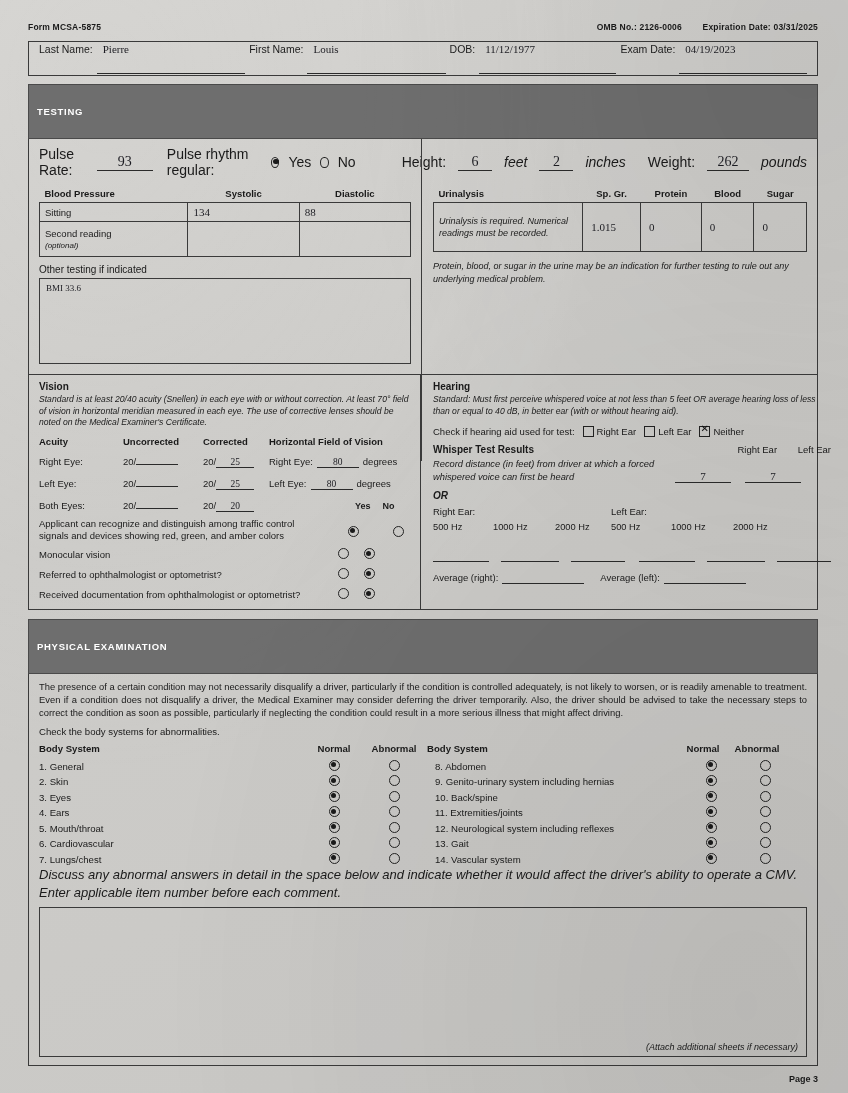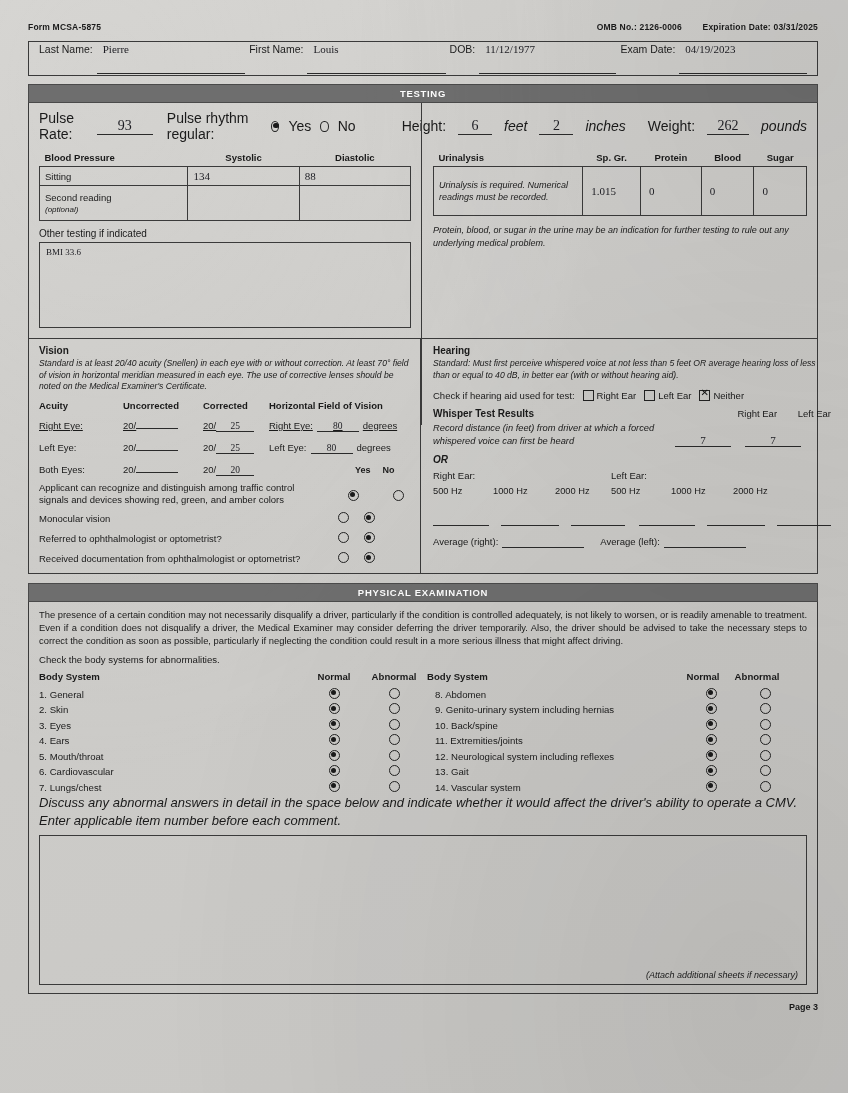--- a/index.html
+++ b/index.html
@@ -34,21 +34,21 @@
   .fld .val{
     font-family:"Liberation Serif", serif;
     border-bottom:1px solid #2a2a2a;
     min-width:60px;padding:0 6px 18px 6px;margin-left:4px;
     font-size:11px;
   }
   .handw{font-family:"Liberation Serif", serif;color:#1c1c22;}
   
   .secbar{
     background:#6e6e6e;color:#fff;font-size:9.5px;font-weight:bold;
-    letter-spacing:.7px;padding:3px 8px;border:1px solid #4a4a4a;text-align:center;
+    letter-spacing:.7px;padding:21px 8px;border:1px solid #4a4a4a;
   }
   .block{border:1px solid #3a3a3a;border-top:none;}
   .testing{position:relative;padding:0;}
   .row1{display:flex;align-items:center;font-size:14px;padding:7px 10px 5px 10px;}
   .vline{position:absolute;top:0;bottom:0;width:1px;background:#3a3a3a;}
   .ul{border-bottom:1px solid #2a2a2a;display:inline-block;min-width:44px;text-align:center;padding:0 4px;}
   .radio{
     display:inline-block;width:9px;height:9px;border:1.3px solid #222;border-radius:50%;
     vertical-align:-1px;margin:0 3px;position:relative;
   }
@@ -197,21 +197,21 @@
           <div style="font-size:10px;font-weight:bold;">Vision</div>
           <div class="ital" style="font-size:8.6px;line-height:1.35;margin:2px 0 7px 0;">Standard is at least 20/40 acuity (Snellen) in each eye with or without correction. At least 70° field of vision in horizontal meridian measured in each eye. The use of corrective lenses should be noted on the Medical Examiner's Certificate.</div>
 
           <div style="display:flex;font-size:9.5px;font-weight:bold;">
             <span style="width:84px">Acuity</span>
             <span style="width:80px">Uncorrected</span>
             <span style="width:66px">Corrected</span>
             <span>Horizontal Field of Vision</span>
           </div>
 
-          <div style="display:flex;align-items:baseline;font-size:9.5px;margin-top:9px;text-decoration:underline;">
+          <div style="display:flex;align-items:baseline;font-size:9.5px;margin-top:9px;">
             <span style="width:84px">Right Eye:</span>
             <span style="width:80px"><span>20/</span><span class="ul handw" style="min-width:34px"></span></span>
             <span style="width:66px"><span>20/</span><span class="ul handw" style="min-width:30px">25</span></span>
             <span>Right Eye:</span>
             <span class="ul handw" style="min-width:34px;margin:0 4px">80</span>
             <span>degrees</span>
           </div>
 
           <div style="display:flex;align-items:baseline;font-size:9.5px;margin-top:10px;">
             <span style="width:84px">Left Eye:</span>

